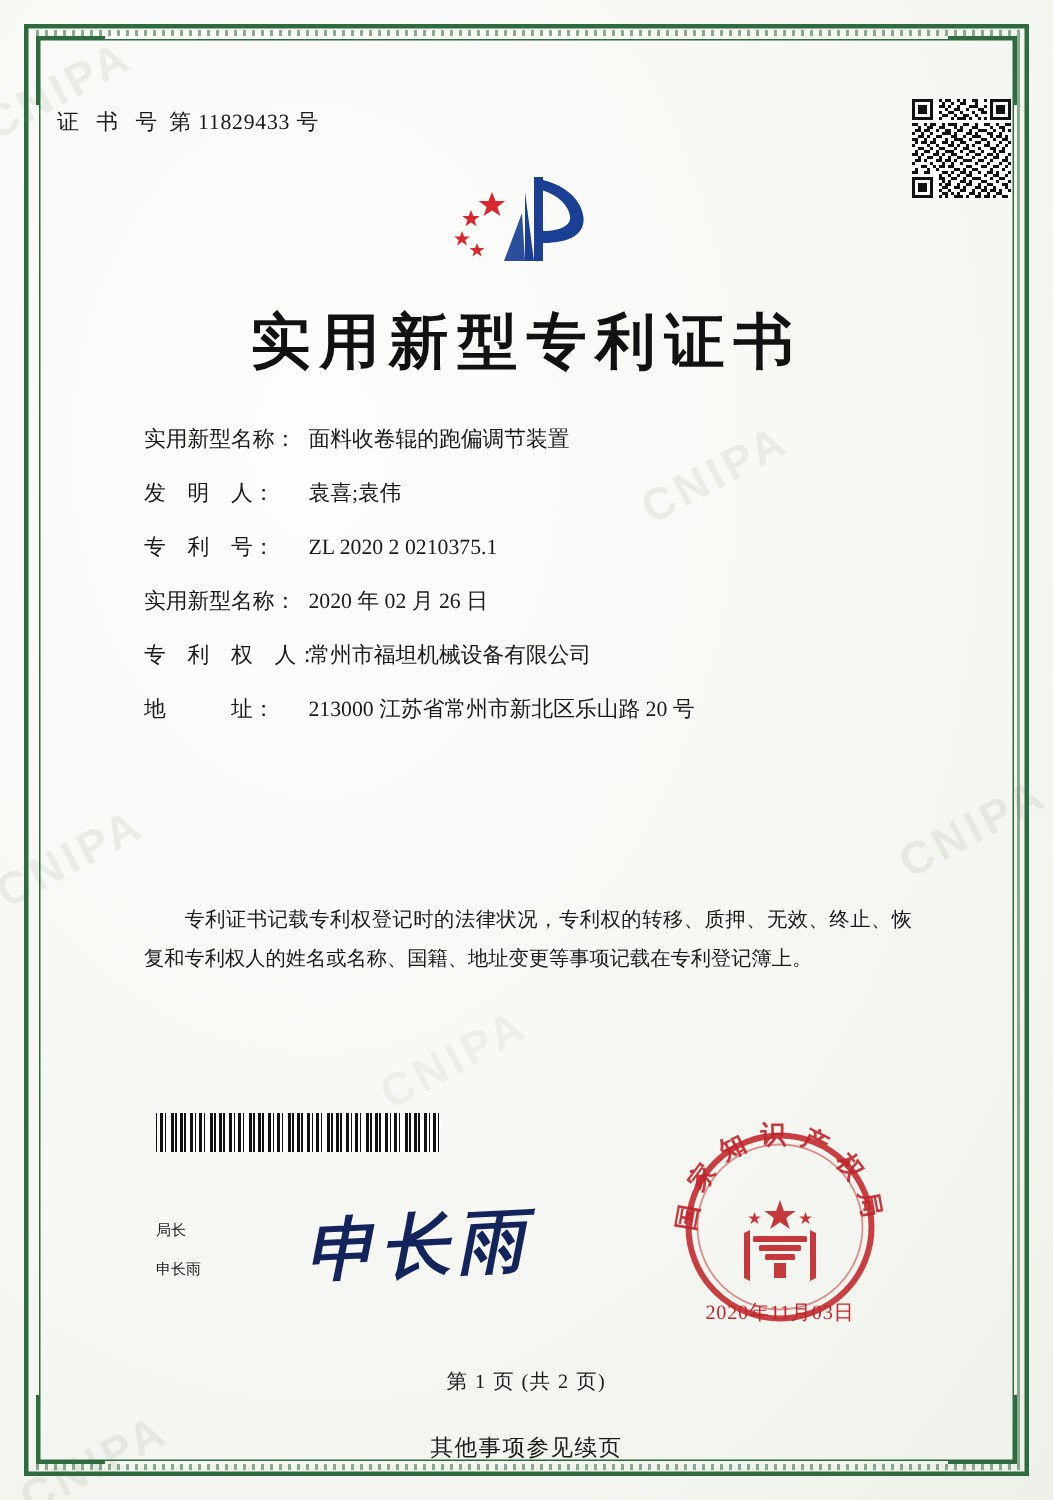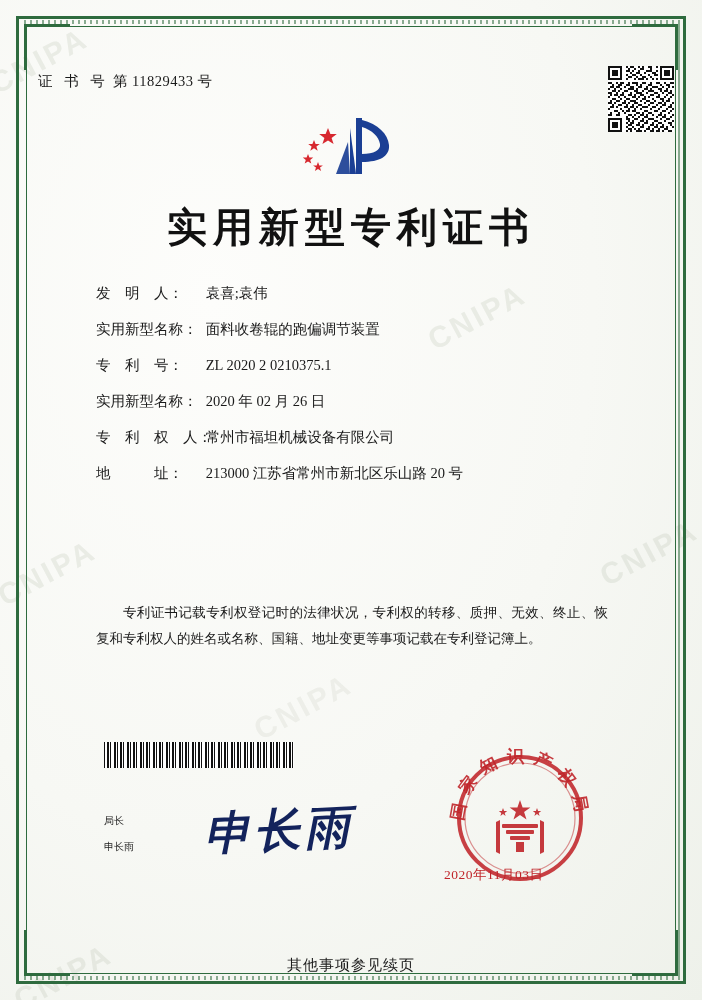--- a/index.html
+++ b/index.html
@@ -191,21 +191,21 @@
   
   #seal {
     position: absolute;
     left: 444px; top: 742px;
     width: 152px; height: 152px;
   }
   #seal-date {
     position: absolute;
     left: 444px; top: 866px;
     width: 152px;
-    text-align: left;
+    text-align: center;
     font-size: 13.5px;
     color: #c0252a;
     letter-spacing: 0.5px;
   }
 
   
   #page-num {
     position: absolute;
     left: 0; right: 0; top: 912px;
     text-align: center;
@@ -520,27 +520,27 @@
           <rect x="30" y="32" width="2" height="1"></rect>
       </g>
     </svg>
   </div>
 
   <div id="title">实用新型专利证书</div>
 
   <div id="fields">
 
     <div class="field">
+      <span class="k">实用新型名称：</span>
+      <span class="v">面料收卷辊的跑偏调节装置</span>
+    </div>
+
+    <div class="field">
       <span class="k">发　明　人：</span>
       <span class="v">袁喜;袁伟</span>
-    </div>
-
-    <div class="field">
-      <span class="k">实用新型名称：</span>
-      <span class="v">面料收卷辊的跑偏调节装置</span>
     </div>
 
     <div class="field">
       <span class="k">专　利　号：</span>
       <span class="v">ZL 2020 2 0210375.1</span>
     </div>
 
     <div class="field">
       <span class="k">实用新型名称：</span>
       <span class="v">2020 年 02 月 26 日</span>
@@ -592,15 +592,16 @@
         <rect x="62" y="88" width="28" height="4" rx="1"></rect>
         <rect x="66" y="94" width="20" height="4" rx="1"></rect>
         <rect x="72" y="100" width="8" height="10"></rect>
         <path d="M52 80 L56 78 L56 112 L52 110 Z"></path>
         <path d="M100 80 L96 78 L96 112 L100 110 Z"></path>
       </g>
     </svg>
   </div>
   <div id="seal-date">2020年11月03日</div>
 
+  <div id="page-num">第 1 页 (共 2 页)</div>
   <div id="footer-note">其他事项参见续页</div>
 
 </div>
 
 </body></html>

